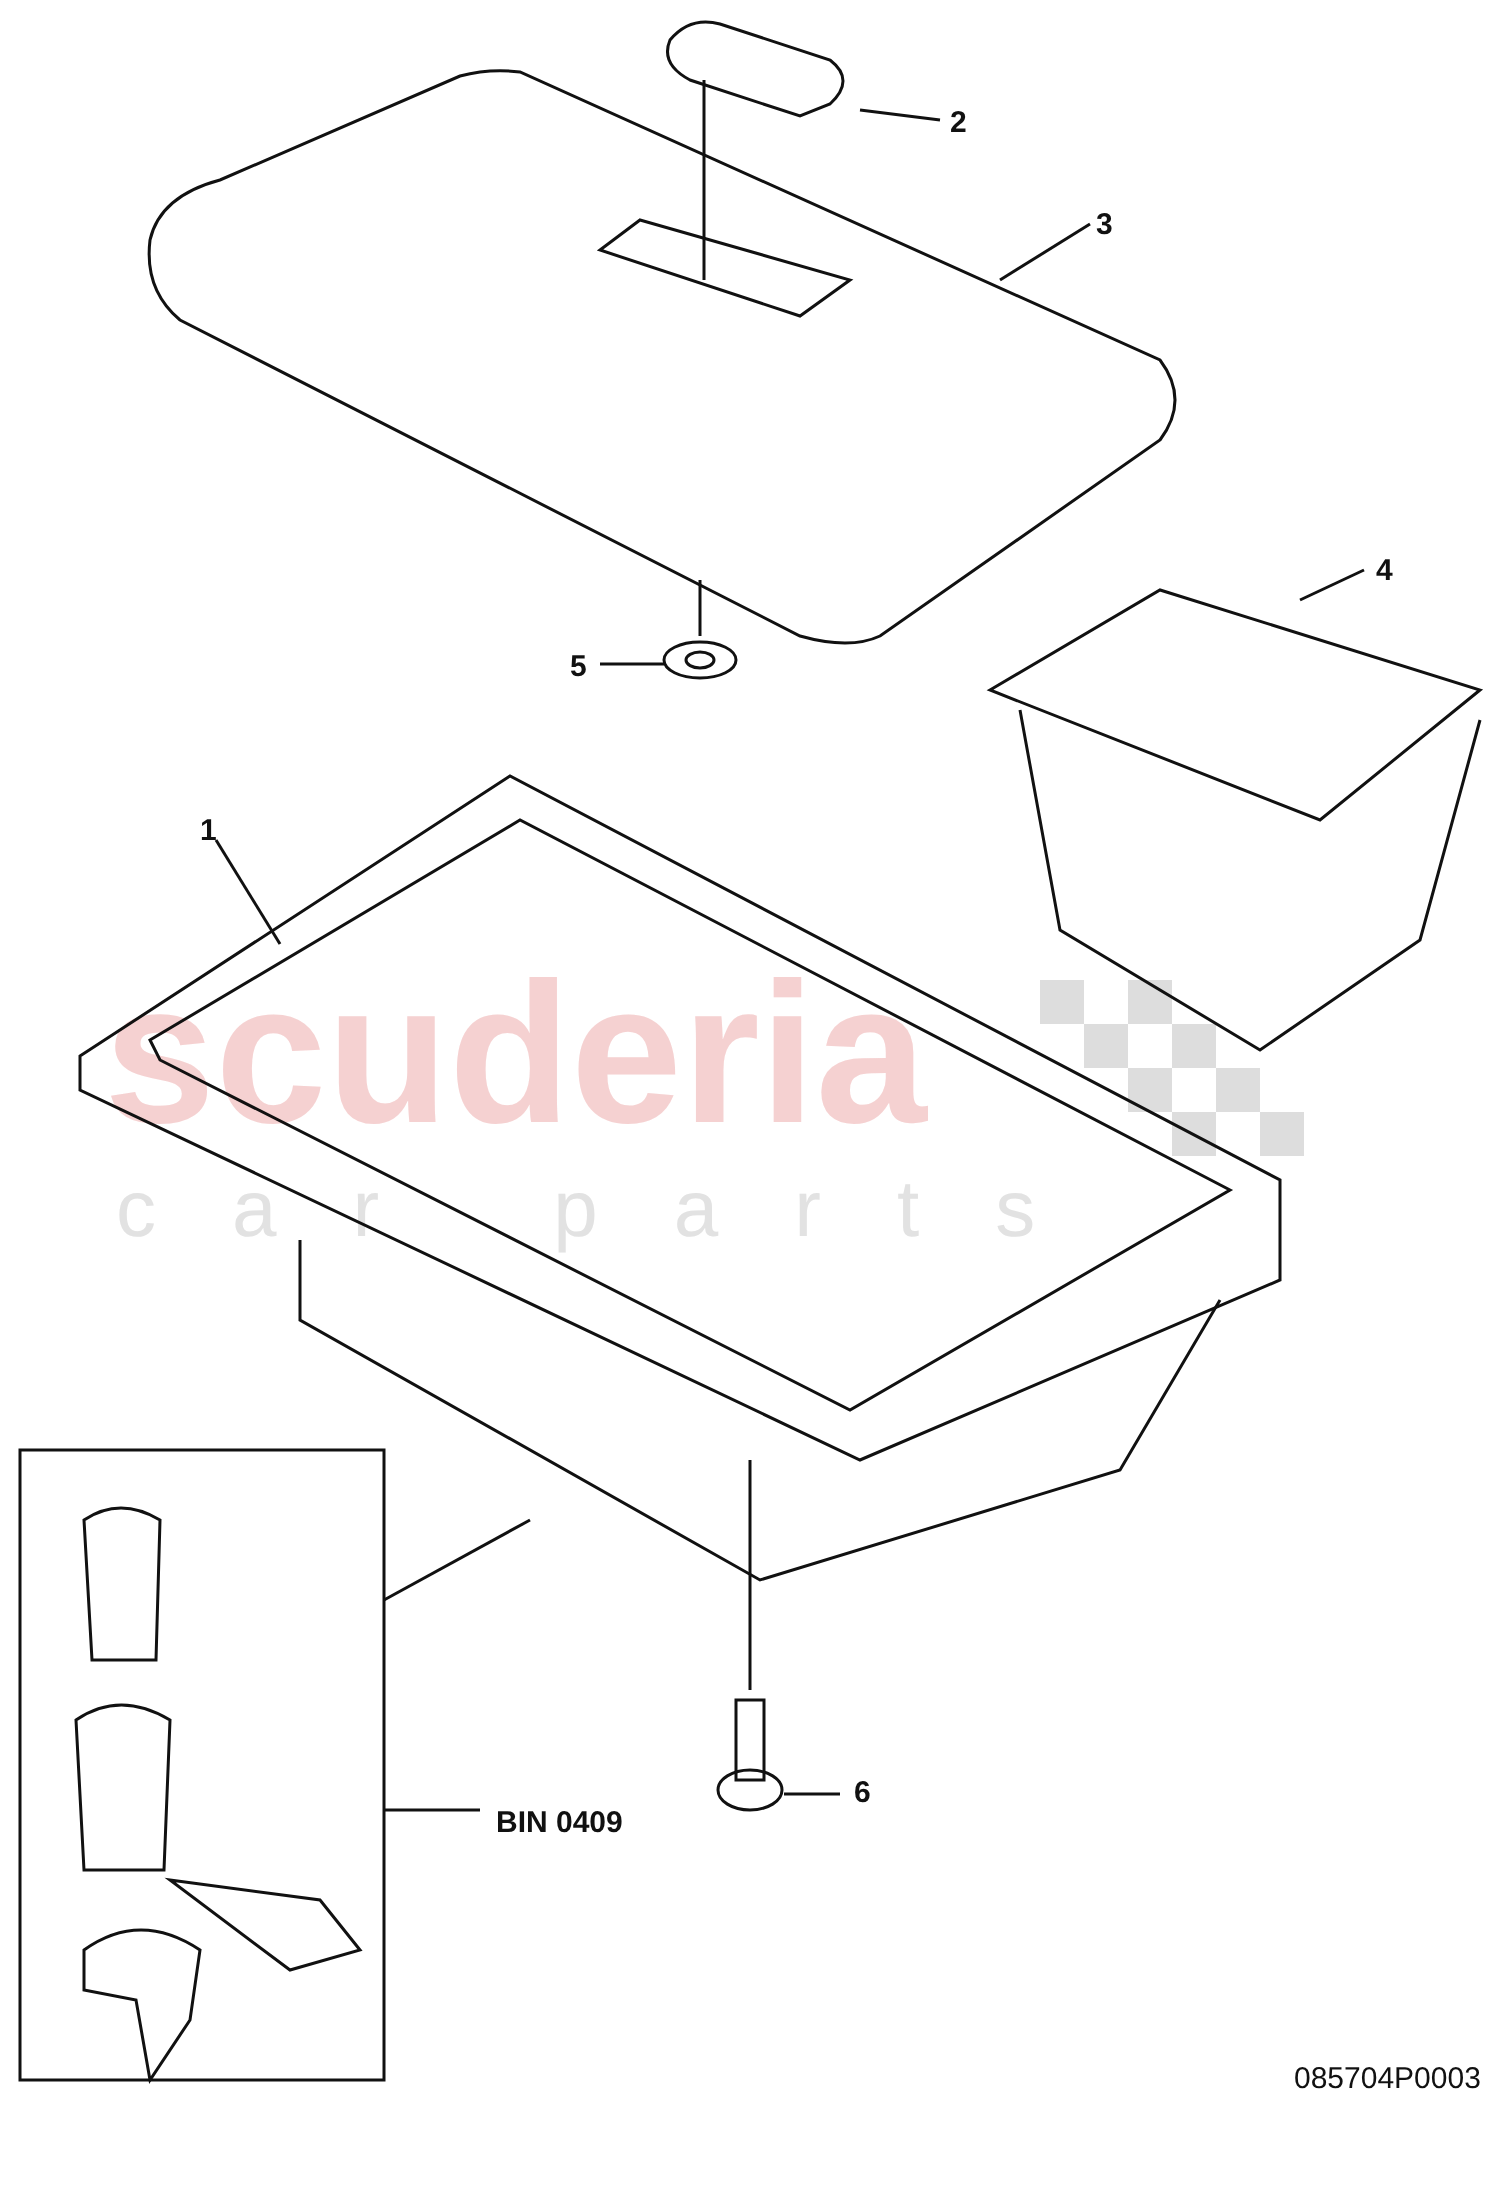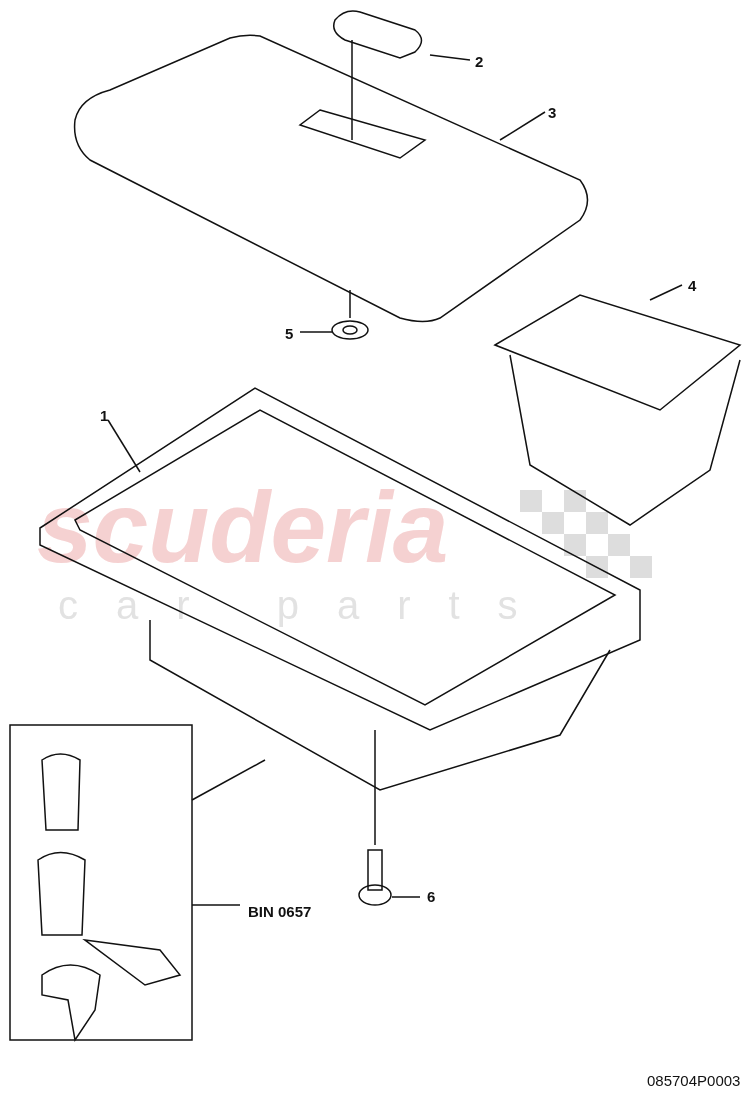--- a/index.html
+++ b/index.html
@@ -6,21 +6,21 @@
   body{width:756px;height:1100px;position:relative;overflow:hidden;font-family:"Liberation Sans",sans-serif;}
   svg{position:absolute;left:0;top:0;}
   .callout{position:absolute;font-weight:bold;font-size:15px;color:#111;}
   .ref{position:absolute;font-size:15px;color:#111;}
   .wm{position:absolute;color:#f3c6c6;font-weight:bold;}
   .wm2{position:absolute;color:#e2e2e2;letter-spacing:38px;font-size:40px;}
 </style>
 </head>
 <body>
 
-<div class="wm" style="left:37px;top:470px;font-size:100px;opacity:0.8;font-style:italic;">scuderia</div>
+<div class="wm" style="left:52px;top:470px;font-size:100px;opacity:0.8;">scuderia</div>
 <div class="wm2" style="left:58px;top:583px;">car parts</div>
 
 <svg width="756" height="1100" fill="none" stroke="#111" stroke-width="1.5">
 
   <g fill="#ddd" stroke="none">
     <rect x="520" y="490" width="22" height="22"></rect>
       <rect x="564" y="490" width="22" height="22"></rect>
     <rect x="542" y="512" width="22" height="22"></rect>
       <rect x="586" y="512" width="22" height="22"></rect>
     <rect x="564" y="534" width="22" height="22"></rect>
@@ -64,14 +64,14 @@
   <path d="M42 975 Q70 955 100 975 L95 1010 L75 1040 L68 1000 L42 995Z"></path>
   <path d="M85 940 L160 950 L180 975 L145 985Z"></path>
 </svg>
 
 <div class="callout" style="left:100px;top:407px;">1</div>
 <div class="callout" style="left:475px;top:53px;">2</div>
 <div class="callout" style="left:548px;top:104px;">3</div>
 <div class="callout" style="left:688px;top:277px;">4</div>
 <div class="callout" style="left:285px;top:325px;">5</div>
 <div class="callout" style="left:427px;top:888px;">6</div>
-<div class="callout" style="left:248px;top:903px;">BIN 0657</div>
-<div class="ref" style="left:647px;top:1072px;">085704P0003</div>
+<div class="callout" style="left:248px;top:903px;">BIN 0409</div>
+<div class="ref" style="left:647px;top:1031px;">085704P0003</div>
 
 </body></html>

